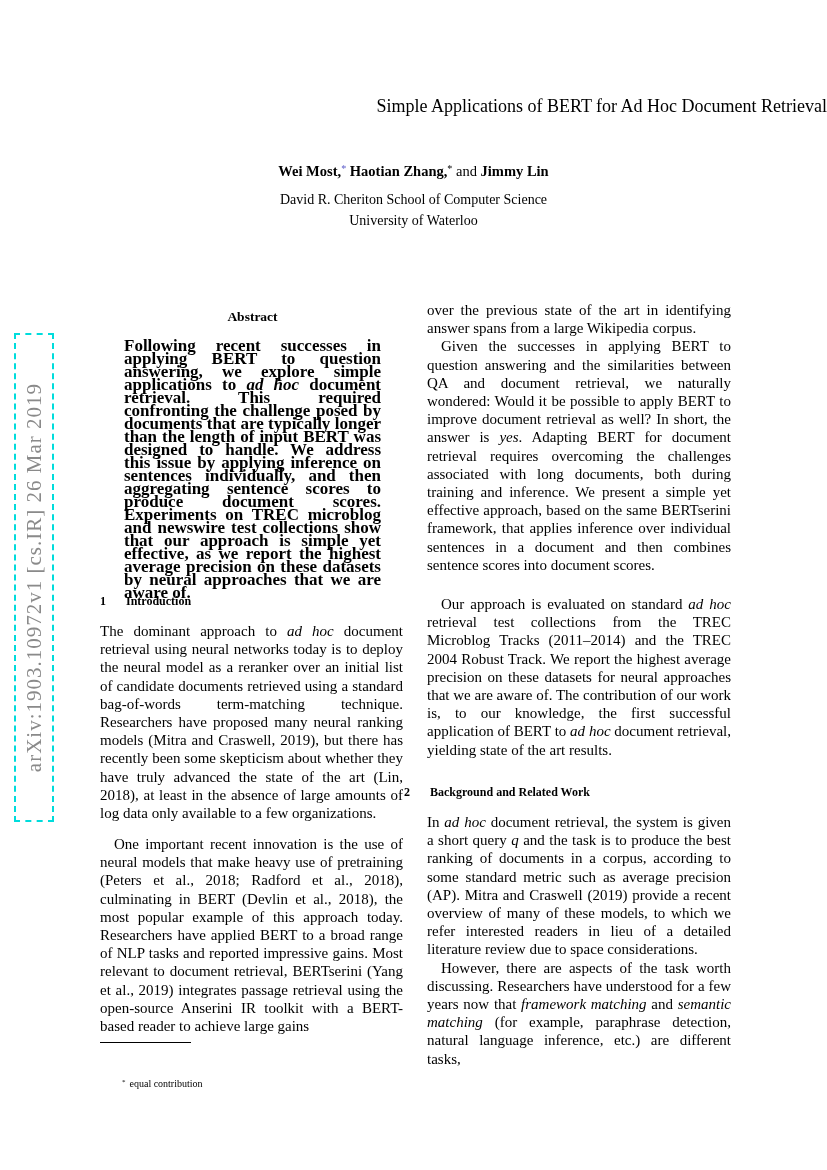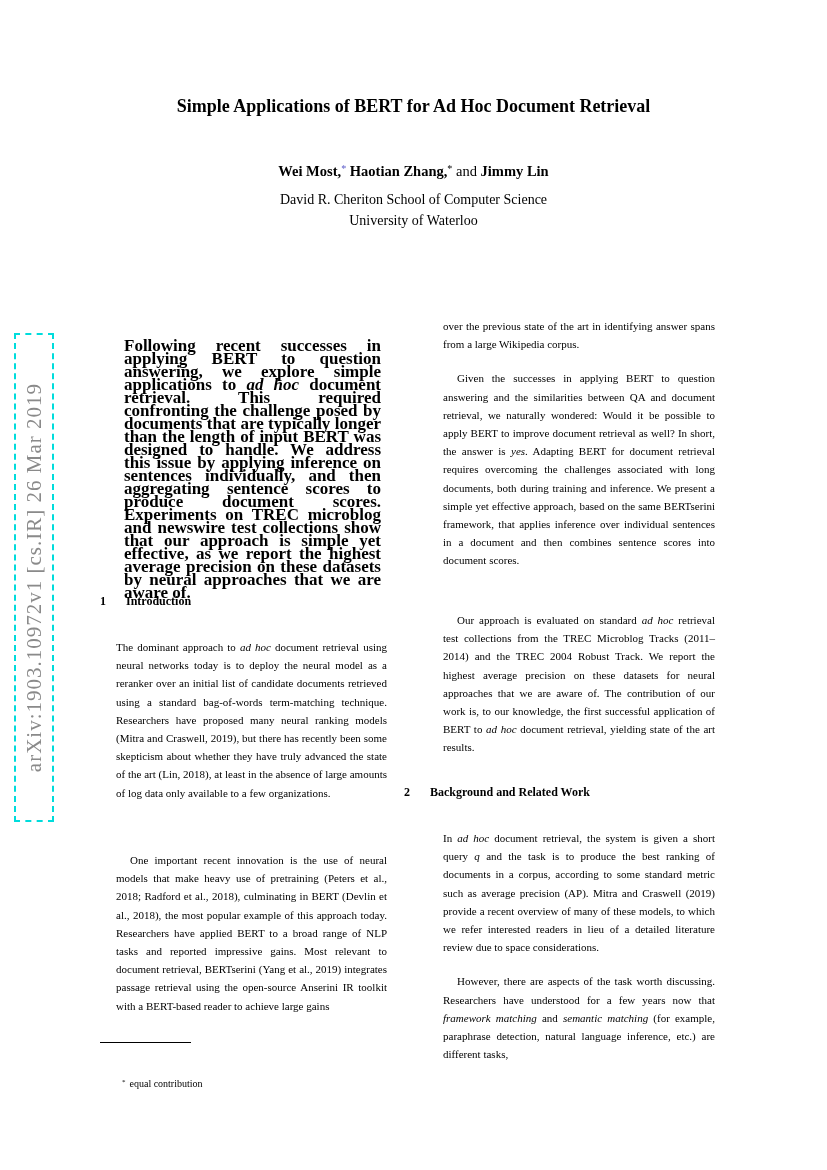--- a/index.html
+++ b/index.html
@@ -6,21 +6,21 @@
   .page {
     position:relative;
     width:827px; height:1170px;
     background:#ffffff;
     font-family:"Liberation Serif","DejaVu Serif",serif;
     color:#000;
     overflow:hidden;
   }
   .title {
     position:absolute; top:96px; left:0; width:100%;
-    text-align:center; font-size:18px; font-weight:bold;
+    text-align:right; font-size:18px; font-weight:normal;
   }
   .authors {
     position:absolute; top:163px; left:0; width:100%;
     text-align:center; font-size:14.5px;
   }
   .affil {
     position:absolute; top:189px; left:0; width:100%;
     text-align:center; font-size:14px; line-height:21px;
   }
   .bd { font-weight:bold; }
@@ -38,22 +38,22 @@
     font-size:17px; line-height:13px; text-align:justify;
     hyphens:auto;
     font-weight:bold;
   }
   .sec-head { position:absolute; font-weight:bold; font-size:12px; }
   #sec1 { top:594px; left:100px; width:303px; }
   #sec2 { top:785px; left:404px; width:304px; }
   .sec-num { display:inline-block; min-width:26px; }
 
   .para {
-    font-size:11px; line-height:18.2px; text-align:justify;
-    margin:16px; hyphens:auto;
+    font-size:15px; line-height:18.2px; text-align:justify;
+    margin:0; hyphens:auto;
   }
   .indent { text-indent:14px; }
   .block { position:absolute; }
   #p1 { top:622px; left:100px; width:303px; }
   #p2 { top:835px; left:100px; width:303px; }
   #rc1 { top:301px; left:427px; width:304px; }
   #rc2 { top:595px; left:427px; width:304px; }
   #rc3 { top:813px; left:427px; width:304px; }
 
   .fnrule {
@@ -89,20 +89,21 @@
 
   <div class="title">Simple Applications of BERT for Ad Hoc Document Retrieval</div>
 
   <div class="authors"><span class="bd">Wei Most,</span><span class="sup blueast">*</span><span>  </span><span class="bd">Haotian Zhang,</span><span class="sup">*</span><span>  and  </span><span class="bd">Jimmy Lin</span></div>
 
   <div class="affil">
     <div>David R. Cheriton School of Computer Science</div>
     <div>University of Waterloo</div>
   </div>
 
+  <div class="abs-head">Abstract</div>
   <div class="abs-body"><span>Following recent successes in applying BERT to question answering, we explore simple applications to </span><span class="it">ad hoc</span><span> document retrieval. This required confronting the challenge posed by documents that are typically longer than the length of input BERT was designed to handle. We address this issue by applying inference on sentences individually, and then aggregating sentence scores to produce document scores. Experiments on TREC microblog and newswire test collections show that our approach is simple yet effective, as we report the highest average precision on these datasets by neural approaches that we are aware of.</span></div>
 
   <div class="sec-head" id="sec1">
     <span class="sec-num">1</span><span>Introduction</span>
   </div>
 
   <div class="block" id="p1">
     <p class="para"><span>The dominant approach to </span><span class="it">ad hoc</span><span> document retrieval using neural networks today is to deploy the neural model as a reranker over an initial list of candidate documents retrieved using a standard bag-of-words term-matching technique. Researchers have proposed many neural ranking models (</span><span class="cite">Mitra and Craswell, 2019</span><span>), but there has recently been some skepticism about whether they have truly advanced the state of the art (</span><span class="cite">Lin, 2018</span><span>), at least in the absence of large amounts of log data only available to a few organizations.</span></p>
   </div>
 

